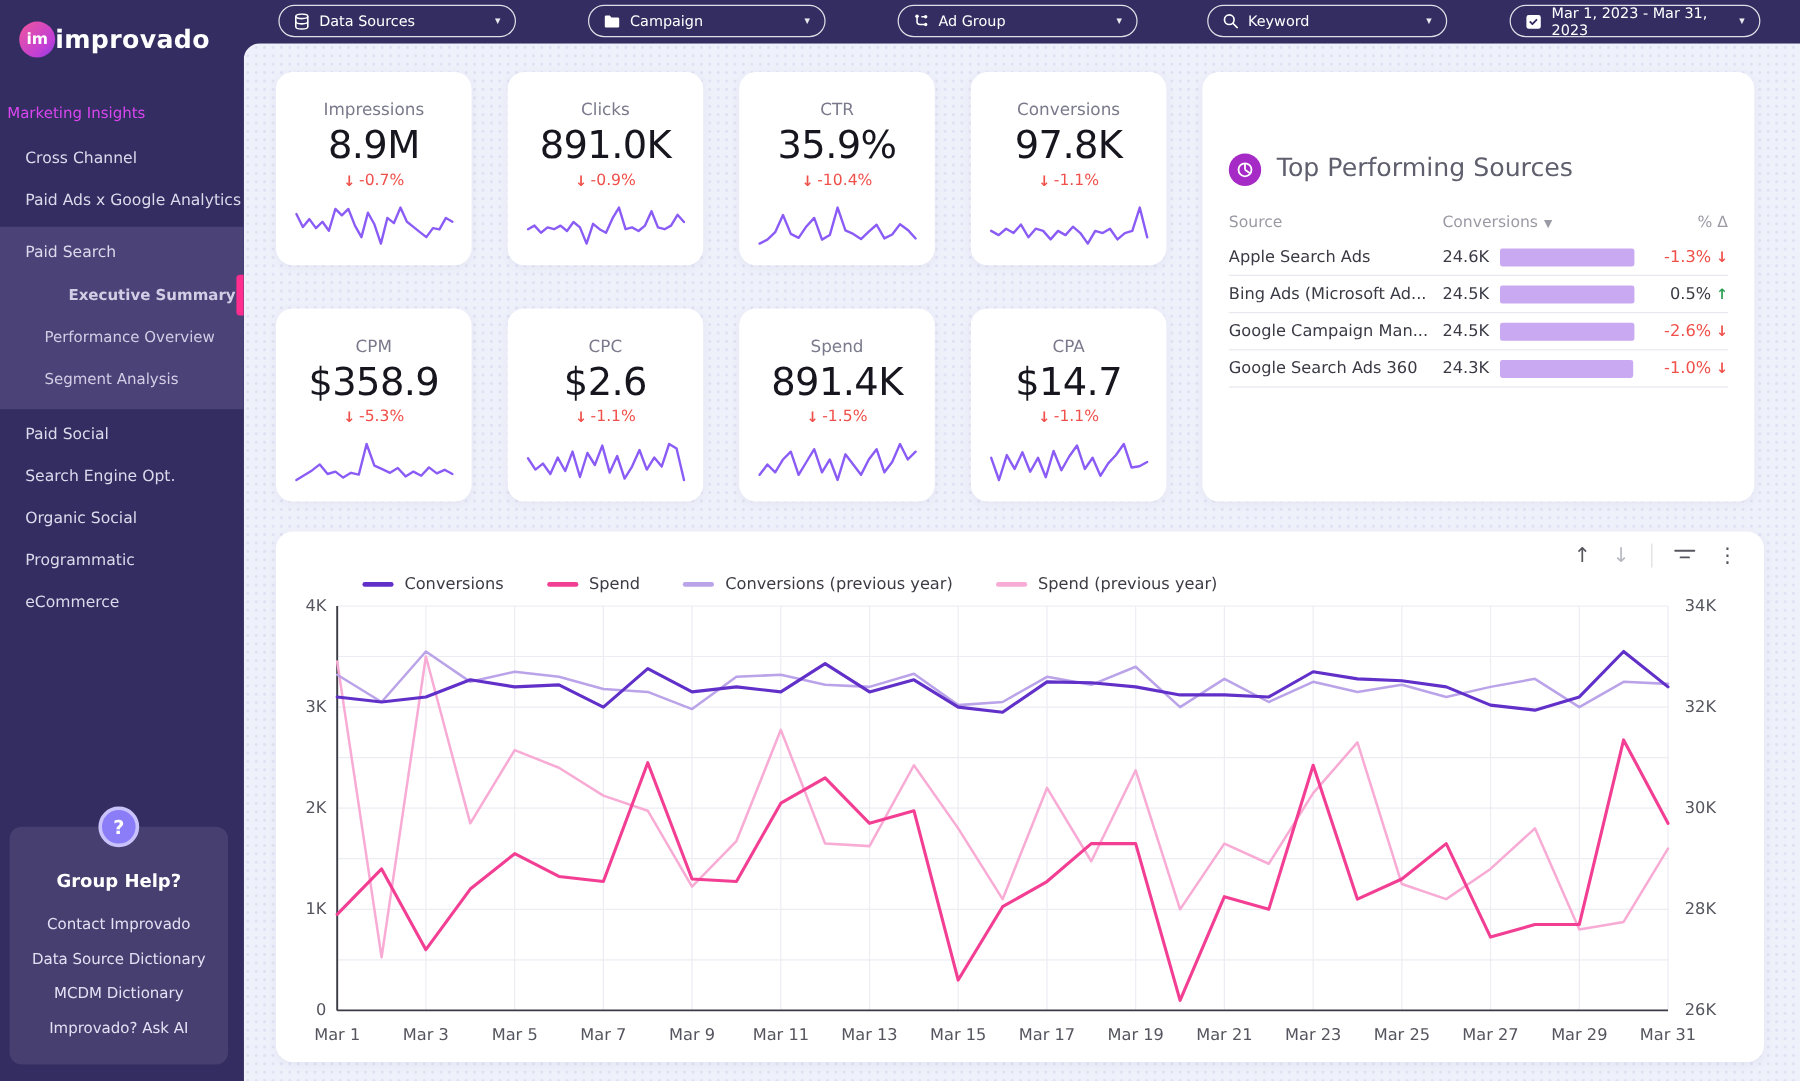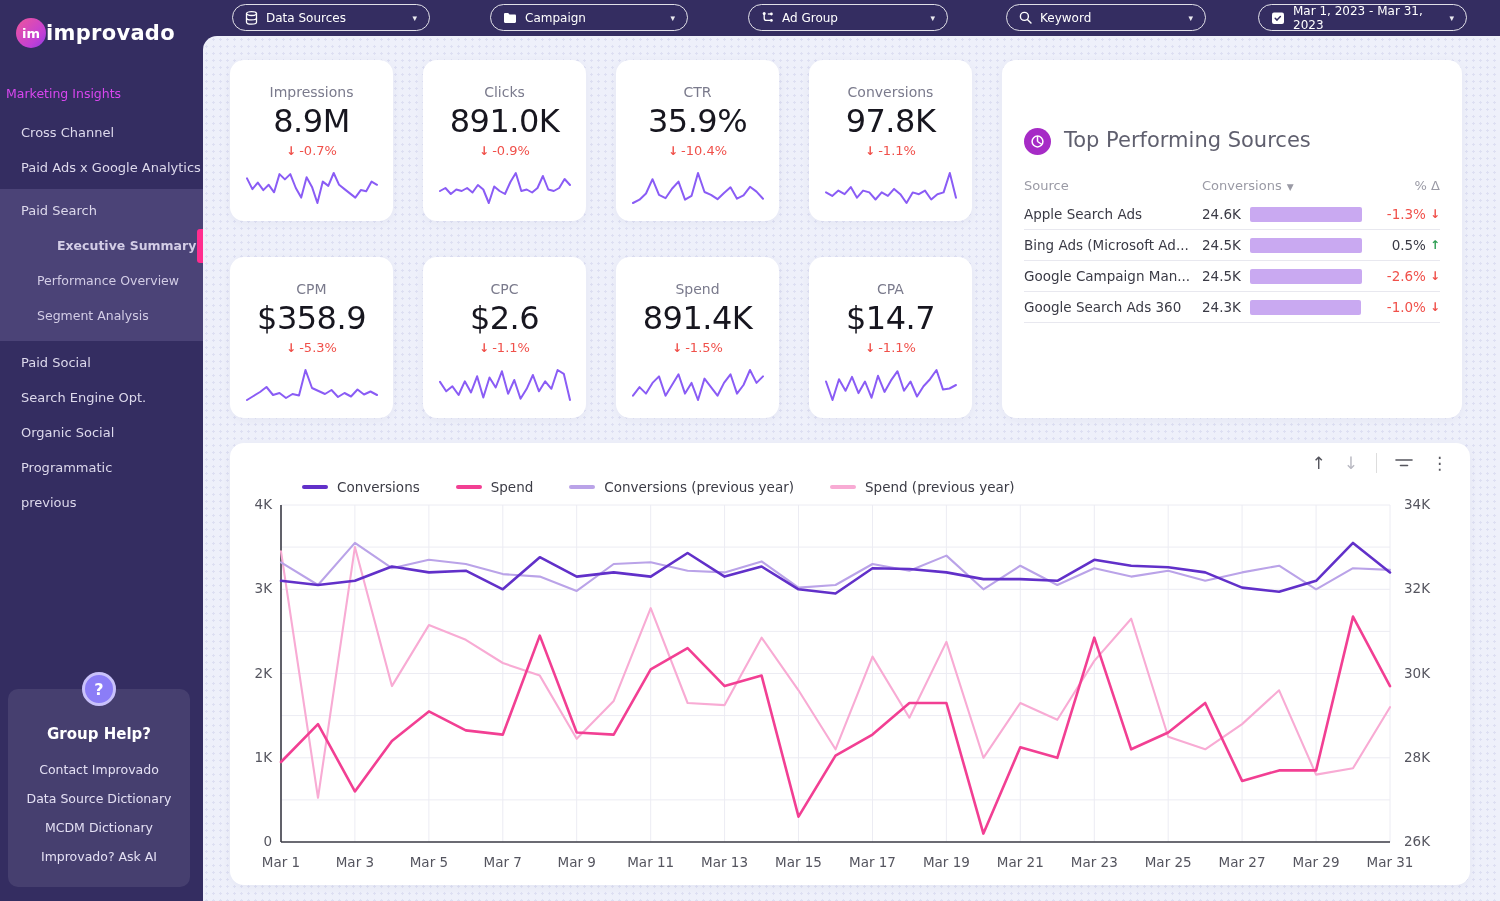--- a/index.html
+++ b/index.html
@@ -161,21 +161,21 @@
         <div class="nav-group">
           <div class="nav-item">Paid Search</div>
           <div class="nav-item group-child active">Executive Summary<span class="active-bar"></span></div>
           <div class="nav-item group-child">Performance Overview</div>
           <div class="nav-item group-child">Segment Analysis</div>
         </div>
         <div class="nav-item">Paid Social</div>
         <div class="nav-item">Search Engine Opt.</div>
         <div class="nav-item">Organic Social</div>
         <div class="nav-item">Programmatic</div>
-        <div class="nav-item">previous</div>
+        <div class="nav-item">eCommerce</div>
       </div>
   </div>
   <div class="help-card">
     <div class="help-circle">?</div>
     <div class="help-title">Group Help?</div>
     <div id="help-links">
         <a class="help-link">Contact Improvado</a>
         <a class="help-link">Data Source Dictionary</a>
         <a class="help-link">MCDM Dictionary</a>
         <a class="help-link">Improvado? Ask AI</a>

